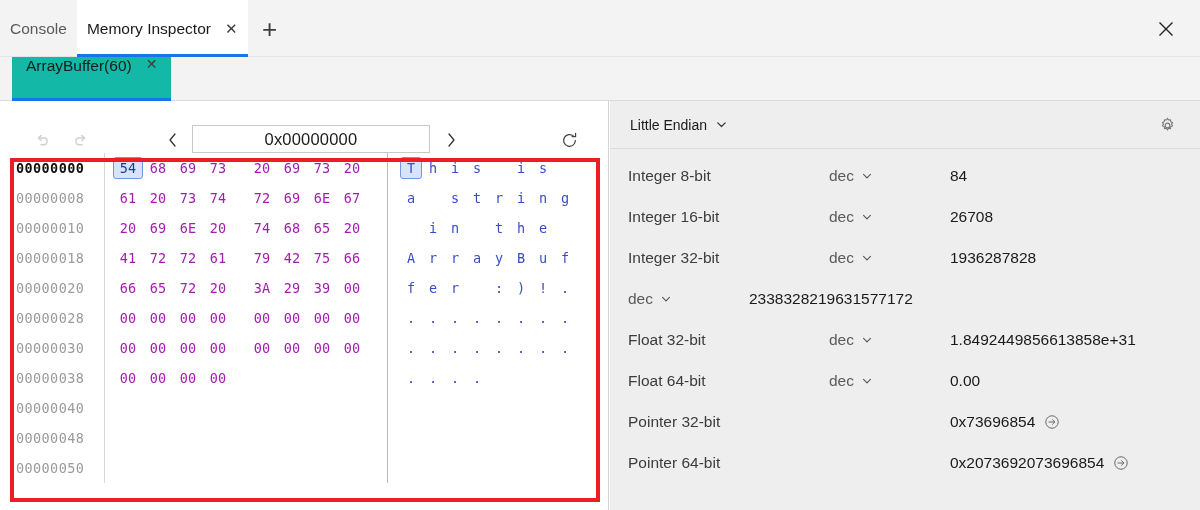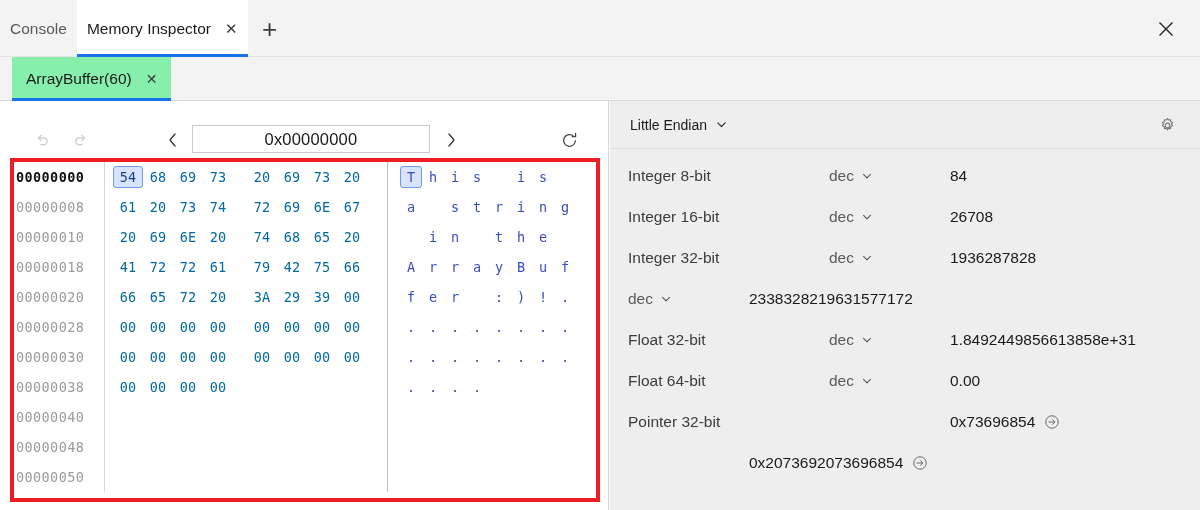--- a/index.html
+++ b/index.html
@@ -70,23 +70,23 @@
   
   .subtabstrip {
     position: absolute; left: 0; top: 57px;
     width: 1200px; height: 44px;
     background: #f3f3f3;
     border-bottom: 1px solid #dadada;
   }
   .subtab {
     position: absolute; left: 12px; top: 0;
     height: 44px;
-    display: flex; align-items: center;
+    display: flex; 
     padding: 0 14px;
-    background: #86efac;
+    background: #14b8a6;
     font-size: 15.5px;
     color: #1a1a1a;
     cursor: pointer;
     white-space: nowrap;
   }
   .subtab .underline {
     position: absolute; left: 0; right: 0; bottom: 0;
     height: 3px; background: #1a73e8;
   }
   .subtab .closex {
@@ -142,21 +142,21 @@
     position: absolute;
     left: 10px; top: 57px;
     width: 590px; height: 344px;
     border: 4px solid #ee1c25;
     pointer-events: none;
     z-index: 5;
   }
 
   
   .hexviewer {
-    position: absolute; left: 14px; top: 61px;
+    position: absolute; left: 14px; top: 52px;
     width: 582px; height: 336px;
     background: #ffffff;
     font-family: "DejaVu Sans Mono", monospace;
     font-size: 13.5px;
     overflow: hidden;
   }
   .hexrow {
     display: flex; align-items: center;
     height: 30px;
   }
@@ -181,21 +181,21 @@
     margin: 0 12px 0 6px;
   }
   .bytes {
     display: flex; align-items: center;
     flex: none;
     width: 268px;
   }
   .byte {
     width: 30px;
     text-align: center;
-    color: #0369a1;
+    color: #a21caf;
     flex: none;
   }
   .byte.gap { margin-left: 14px; }
   .byte.sel {
     background: #d7e4fb;
     border: 1px solid #6f9aeb;
     border-radius: 3px;
     color: #1a3f8f;
     height: 22px;
     line-height: 20px;
@@ -673,20 +673,21 @@
             <span>0x73696854</span>
             <span class="jumpbtn">
               <svg width="16" height="16" viewBox="0 0 18 18" aria-hidden="true">
                 <circle cx="9" cy="9" r="7" stroke="#666" stroke-width="1.1" fill="none"></circle>
                 <path d="M5.6 9 H12.0 M9.6 6.4 L12.2 9 L9.6 11.6" stroke="#666" stroke-width="1.1" fill="none" stroke-linecap="round" stroke-linejoin="round"></path>
               </svg>
             </span>
           </div>
         </div>
         <div class="vrow">
+          <div class="vtype">Pointer 64-bit</div>
           <div class="vmode"></div>
           <div class="vval">
             <span>0x2073692073696854</span>
             <span class="jumpbtn">
               <svg width="16" height="16" viewBox="0 0 18 18" aria-hidden="true">
                 <circle cx="9" cy="9" r="7" stroke="#666" stroke-width="1.1" fill="none"></circle>
                 <path d="M5.6 9 H12.0 M9.6 6.4 L12.2 9 L9.6 11.6" stroke="#666" stroke-width="1.1" fill="none" stroke-linecap="round" stroke-linejoin="round"></path>
               </svg>
             </span>
           </div>

